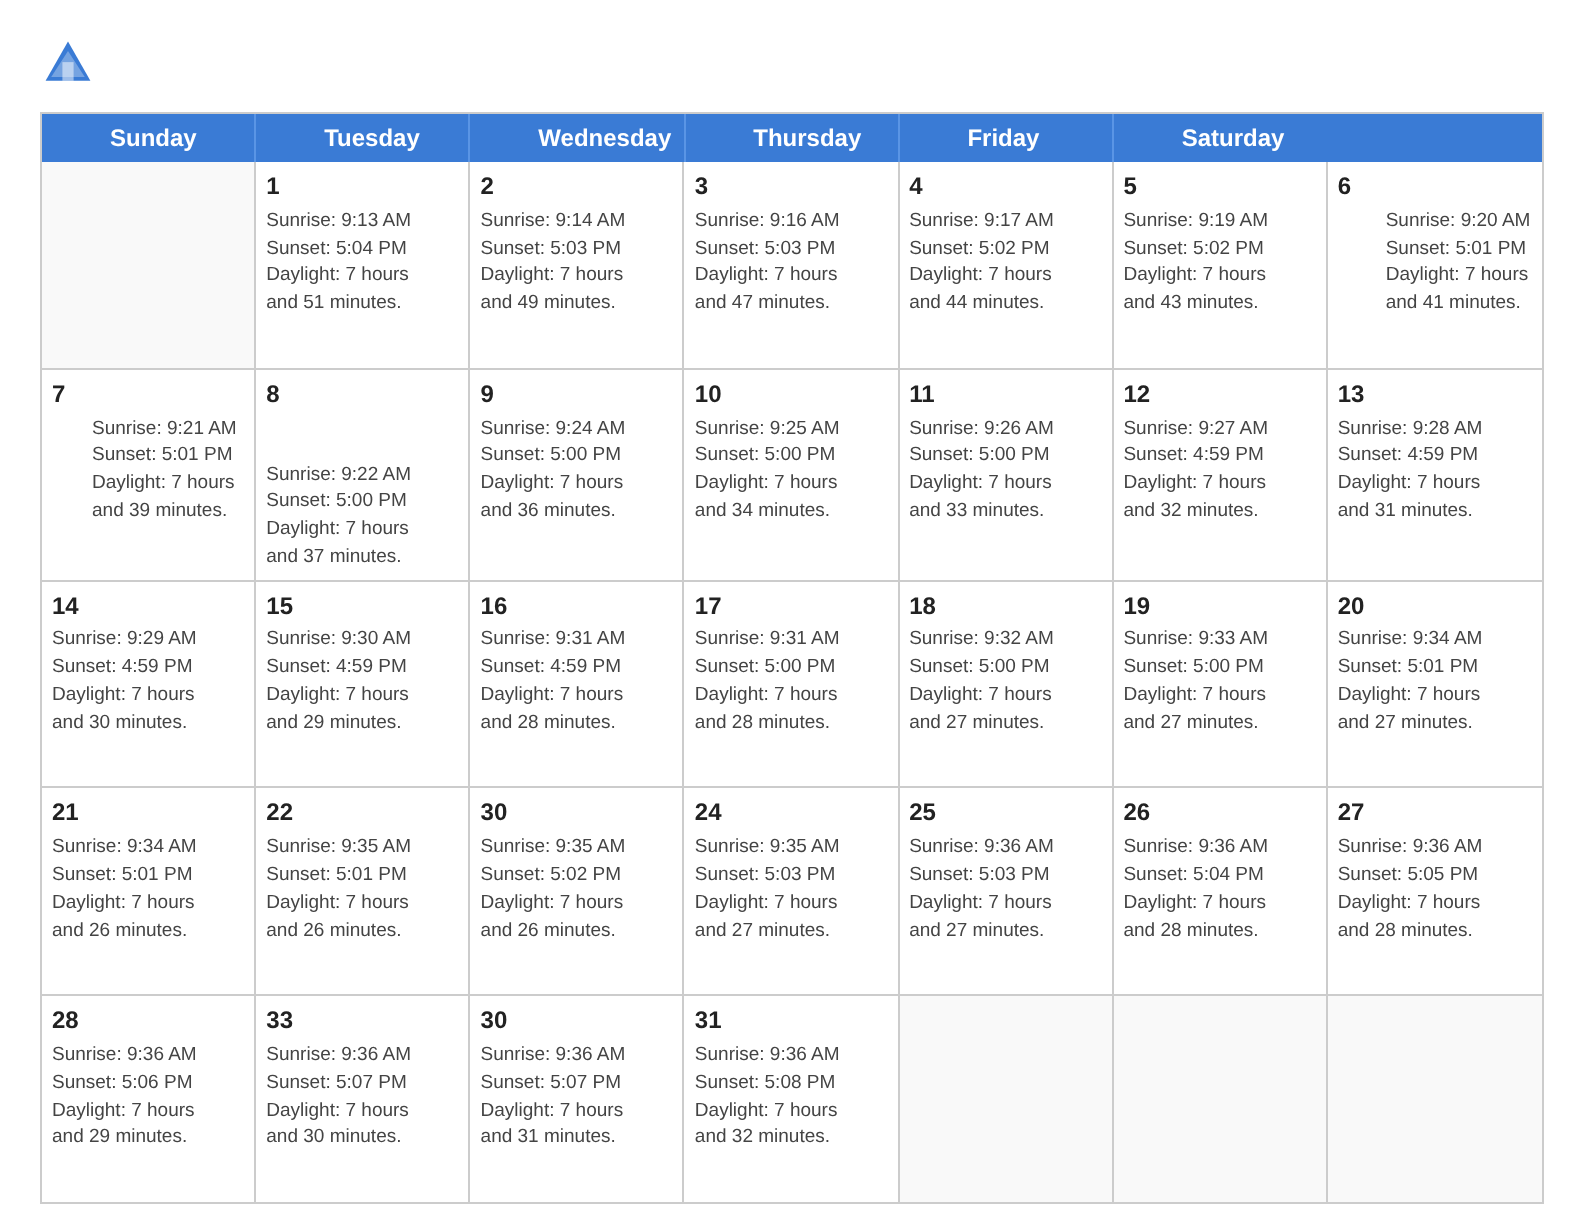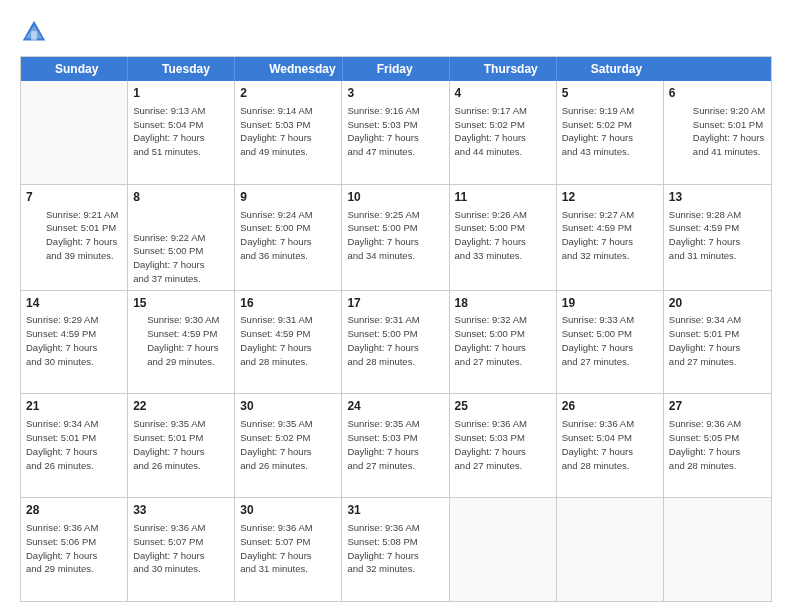--- a/index.html
+++ b/index.html
@@ -132,22 +132,22 @@
       <h1></h1>
       <h2></h2>
     </div>
   </div>
 
   <div class="calendar">
     <div class="cal-header">
     <div class="cal-header-cell">Sunday</div>
         <div class="cal-header-cell">Tuesday</div>
         <div class="cal-header-cell">Wednesday</div>
+        <div class="cal-header-cell">Thursday</div>
         <div class="cal-header-cell">Friday</div>
-        <div class="cal-header-cell">Thursday</div>
         <div class="cal-header-cell">Saturday</div>
       </div>
     <div class="cal-body">
     <div class="cal-row">
           <div class="cal-cell empty"></div>
           <div class="cal-cell">
             <span class="day-num">1</span>
             <div class="cell-info" style="white-space: pre-line;">Sunrise: 9:13 AM
 Sunset: 5:04 PM
 Daylight: 7 hours
@@ -243,21 +243,21 @@
         <div class="cal-row">
           <div class="cal-cell">
             <span class="day-num">14</span>
             <div class="cell-info" style="white-space: pre-line;">Sunrise: 9:29 AM
 Sunset: 4:59 PM
 Daylight: 7 hours
 and 30 minutes.</div>
           </div>
           <div class="cal-cell">
             <span class="day-num">15</span>
-            <div class="cell-info" style="white-space: pre-line; margin-left: 14px;">Sunrise: 9:30 AM
+            <div class="cell-info" style="white-space: pre-line;">Sunrise: 9:30 AM
 Sunset: 4:59 PM
 Daylight: 7 hours
 and 29 minutes.</div>
           </div>
           <div class="cal-cell">
             <span class="day-num">16</span>
             <div class="cell-info" style="white-space: pre-line;">Sunrise: 9:31 AM
 Sunset: 4:59 PM
 Daylight: 7 hours
 and 28 minutes.</div>

